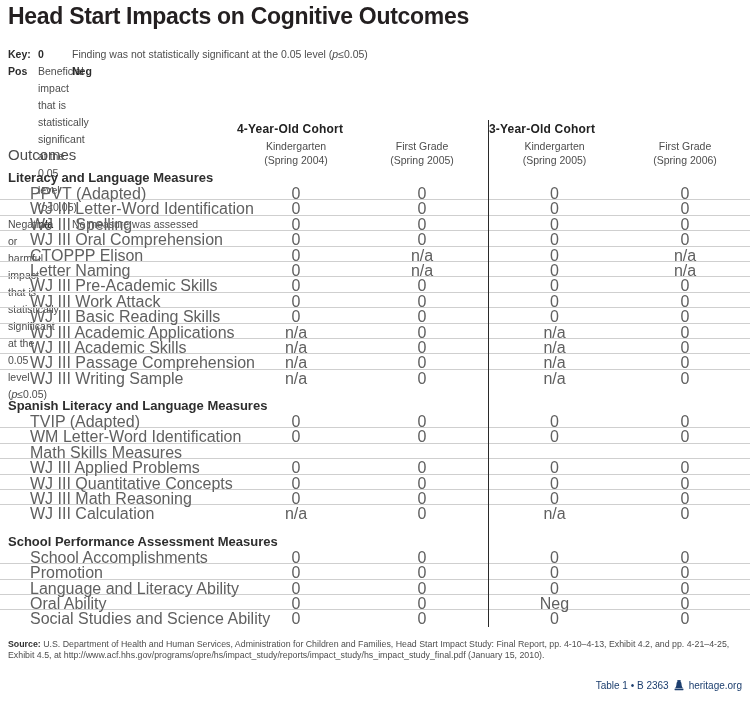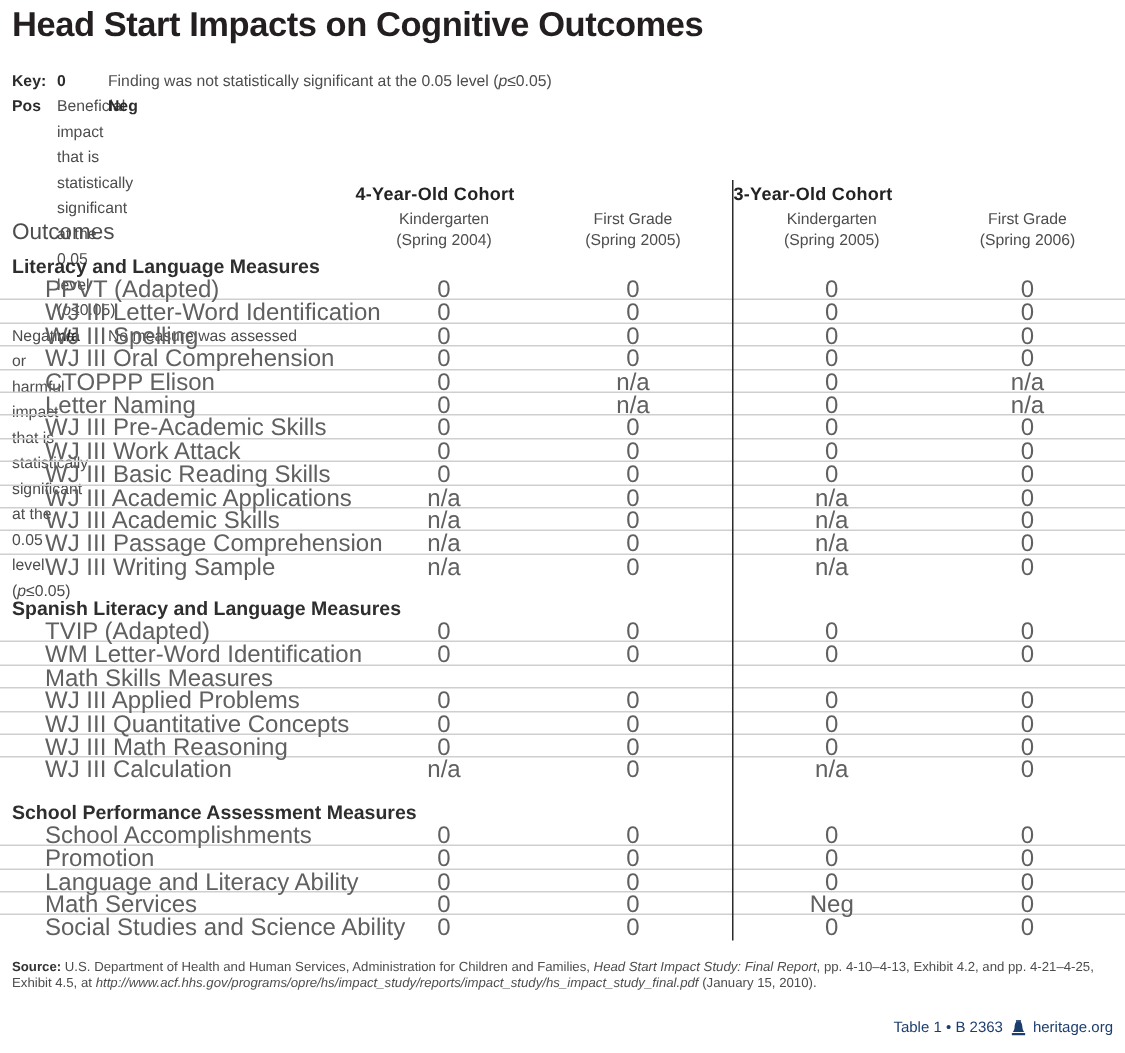--- a/index.html
+++ b/index.html
@@ -61,21 +61,21 @@
   .vdivider{
     position:absolute;top:120px;left:488px;width:1px;height:507px;
     background:#2a2a2a;
   }
   
   .source{
     position:absolute;top:639px;left:8px;width:736px;margin:0;
     font-size:8.8px;line-height:11px;color:#4d4d4d;
   }
   .source .bold{font-weight:bold;color:#333;}
-  .source .italic{font-style:italic;}
+  .source .italic{}
   .footer{
     position:absolute;top:680px;right:8px;
     display:flex;align-items:center;gap:4px;
     font-size:10px;color:#1c3e6e;
   }
   .bell{width:12px;height:11px;display:block;}
 </style>
 </head>
 <body>
 
@@ -284,21 +284,21 @@
           <div class="cell">0</div>
         </div>
         <div class="trow">
           <div class="row-label">Language and Literacy Ability</div>
           <div class="cell">0</div>
           <div class="cell">0</div>
           <div class="cell">0</div>
           <div class="cell">0</div>
         </div>
         <div class="trow">
-          <div class="row-label">Math Services</div>
+          <div class="row-label">Oral Ability</div>
           <div class="cell">0</div>
           <div class="cell">0</div>
           <div class="cell">Neg</div>
           <div class="cell">0</div>
         </div>
         <div class="trow">
           <div class="row-label">Social Studies and Science Ability</div>
           <div class="cell">0</div>
           <div class="cell">0</div>
           <div class="cell">0</div>

